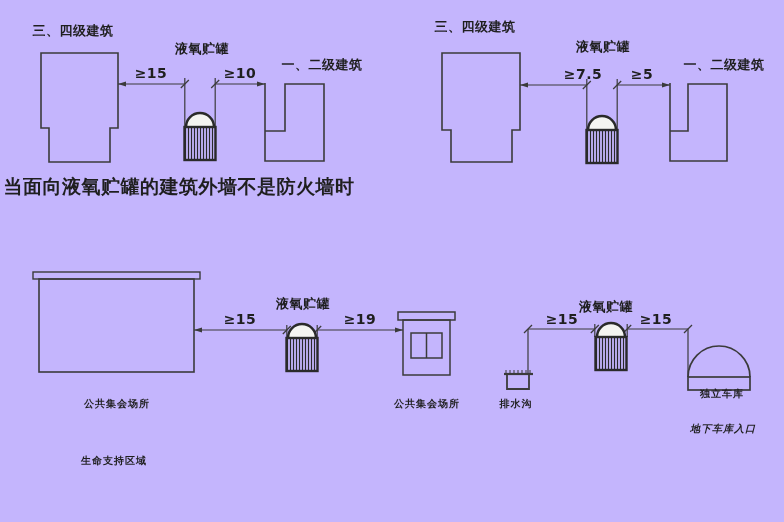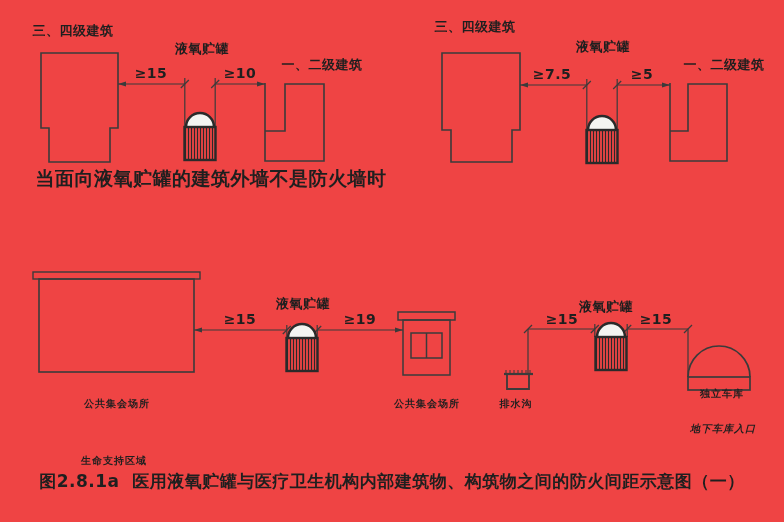--- a/index.html
+++ b/index.html
@@ -1,18 +1,18 @@
 <!DOCTYPE html>
 <html><head>
 <meta charset="utf-8">
 <style>
   html,body{margin:0;padding:0;background:#e8e8e6;}
   .canvas{
     position:relative;width:784px;height:522px;overflow:hidden;
-    background:#ef4444;
+    background:#c4b5fd;
     font-family:"DejaVu Sans","Liberation Sans",sans-serif;
     color:#1f1f1f;
   }
   svg{position:absolute;left:0;top:0;}
   .lbl{position:absolute;white-space:pre;line-height:1.15;}
   .sm{font-size:13px;font-weight:600;letter-spacing:.5px;}
   .sm2{font-size:10px;font-weight:600;letter-spacing:1px;}
   .dim{font-size:14px;font-weight:600;letter-spacing:.5px;text-align:center;}
   .cap{font-size:19px;font-weight:700;letter-spacing:.5px;}
   .figcap{font-size:17px;font-weight:700;letter-spacing:.5px;}
@@ -112,37 +112,36 @@
         <rect x="688" y="377" width="62" height="13"></rect>
       </g>
     </g>
   </svg>
 
   <div class="lbl sm cx" style="left:73px;top:24px;">三、四级建筑</div>
   <div class="lbl sm cx" style="left:202px;top:42px;">液氧贮罐</div>
   <div class="lbl sm cx" style="left:322px;top:58px;">一、二级建筑</div>
   <div class="lbl dim cx" style="left:151px;top:65px;">≥15</div>
   <div class="lbl dim cx" style="left:240px;top:65px;">≥10</div>
-  <div class="lbl cap cx" style="left:179px;top:168px;margin-left:32px;">当面向液氧贮罐的建筑外墙不是防火墙时</div>
+  <div class="lbl cap cx" style="left:179px;top:176px;">当面向液氧贮罐的建筑外墙不是防火墙时</div>
 
   <div class="lbl sm cx" style="left:475px;top:20px;">三、四级建筑</div>
   <div class="lbl sm cx" style="left:603px;top:40px;">液氧贮罐</div>
   <div class="lbl sm cx" style="left:724px;top:58px;">一、二级建筑</div>
-  <div class="lbl dim cx" style="left:552px;top:66px;">≥7.5</div>
+  <div class="lbl dim cx" style="left:583px;top:66px;">≥7.5</div>
   <div class="lbl dim cx" style="left:642px;top:66px;">≥5</div>
 
   <div class="lbl dim cx" style="left:240px;top:311px;">≥15</div>
   <div class="lbl sm cx" style="left:303px;top:297px;">液氧贮罐</div>
   <div class="lbl dim cx" style="left:360px;top:311px;">≥19</div>
   <div class="lbl sm2 cx" style="left:117px;top:398px;">公共集会场所</div>
   <div class="lbl sm2 cx" style="left:114px;top:420px;margin-top:35px;">生命支持区域</div>
   <div class="lbl sm2 cx" style="left:427px;top:398px;">公共集会场所</div>
 
   <div class="lbl dim cx" style="left:562px;top:311px;">≥15</div>
   <div class="lbl sm cx" style="left:606px;top:300px;">液氧贮罐</div>
   <div class="lbl dim cx" style="left:656px;top:311px;">≥15</div>
   <div class="lbl sm2 cx" style="left:722px;top:388px;text-align:center;">独立车库</div>
   <div class="lbl sm2 cx" style="left:723px;top:423px;font-style:italic;">地下车库入口</div>
   <div class="lbl sm2 cx" style="left:516px;top:398px;">排水沟</div>
 
-  <div class="lbl figcap cx" style="left:392px;top:472px;">图2.8.1a  医用液氧贮罐与医疗卫生机构内部建筑物、构筑物之间的防火间距示意图（一）</div>
 
 </div>
 
 </body></html>

